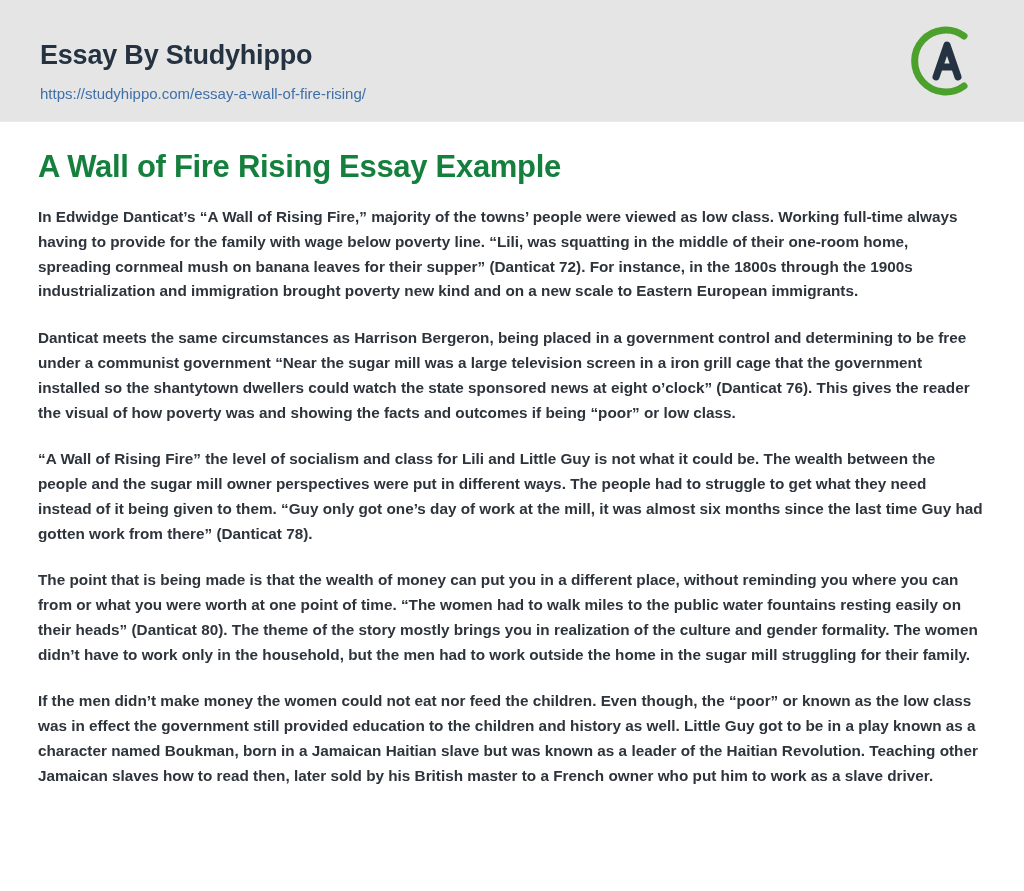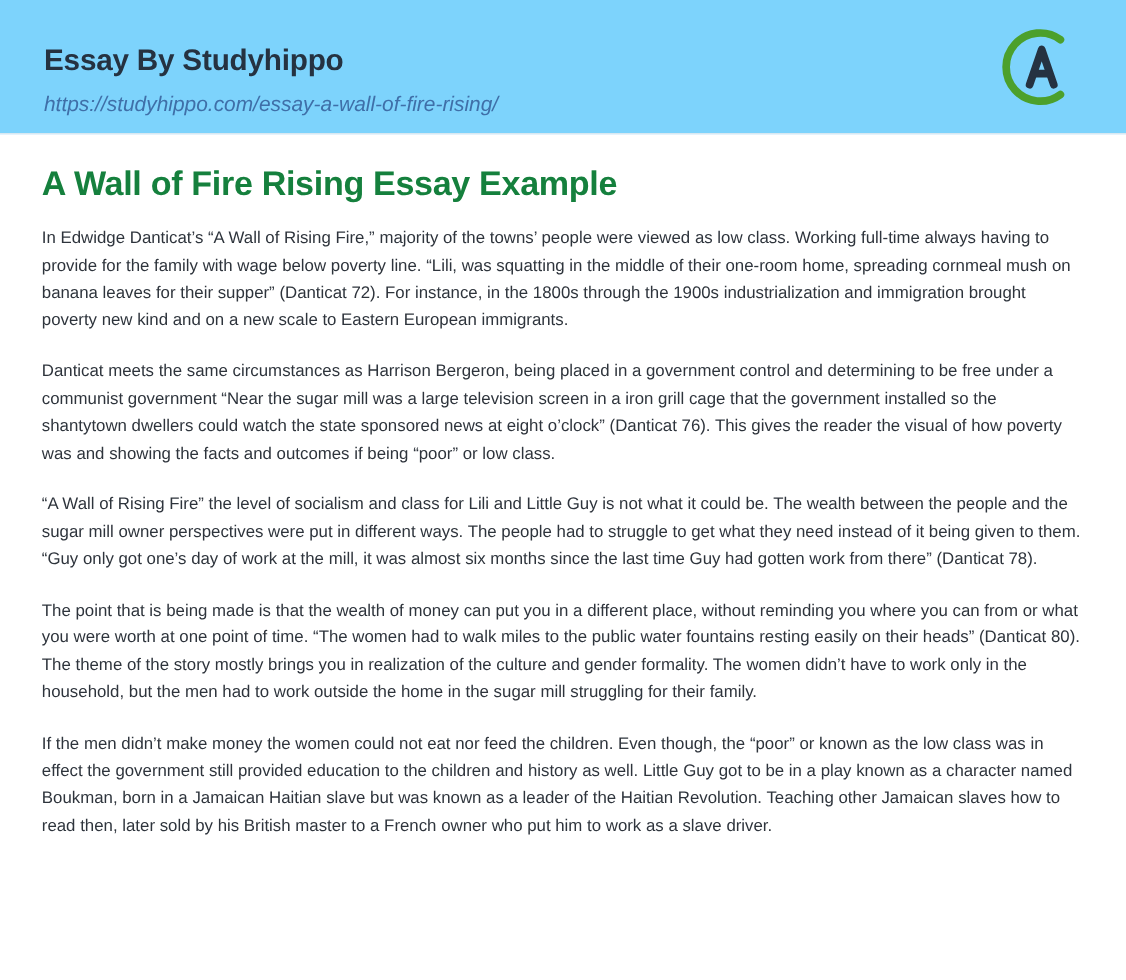--- a/index.html
+++ b/index.html
@@ -18,45 +18,44 @@
   .page {
     width: 1024px;
     height: 891px;
     position: relative;
     background: #ffffff;
   }
 
   
   .header {
     height: 122px;
-    background: #7dd3fc;
+    background: #e5e5e5;
     border-bottom: 1px solid #e4eaf0;
     position: relative;
     box-sizing: border-box;
   }
 
   .brand {
     position: absolute;
     left: 40px;
     top: 40px;
     font-size: 27px;
     font-weight: bold;
     color: #253241;
     letter-spacing: -0.2px;
     white-space: nowrap;
   }
 
   .site-url {
     position: absolute;
     left: 40px;
     top: 85px;
-    font-size: 19px;
+    font-size: 15px;
     color: #3f6fa8;
     white-space: nowrap;
-    font-style: italic;
   }
 
   .logo {
     position: absolute;
     right: 38px;
     top: 22px;
     width: 78px;
     height: 78px;
   }
 
@@ -74,20 +73,21 @@
     letter-spacing: -0.3px;
     line-height: 1.2;
   }
 
   .article p {
     margin: 0 0 22px 0;
     font-size: 15.3px;
     line-height: 1.62;
     color: #2e343c;
     text-align: left;
+    font-weight: bold;
   }
 </style>
 </head>
 <body>
 
 <div class="page">
 
   <div class="header">
     <div class="brand">Essay By Studyhippo</div>
     <div class="site-url">https://studyhippo.com/essay-a-wall-of-fire-rising/</div>

